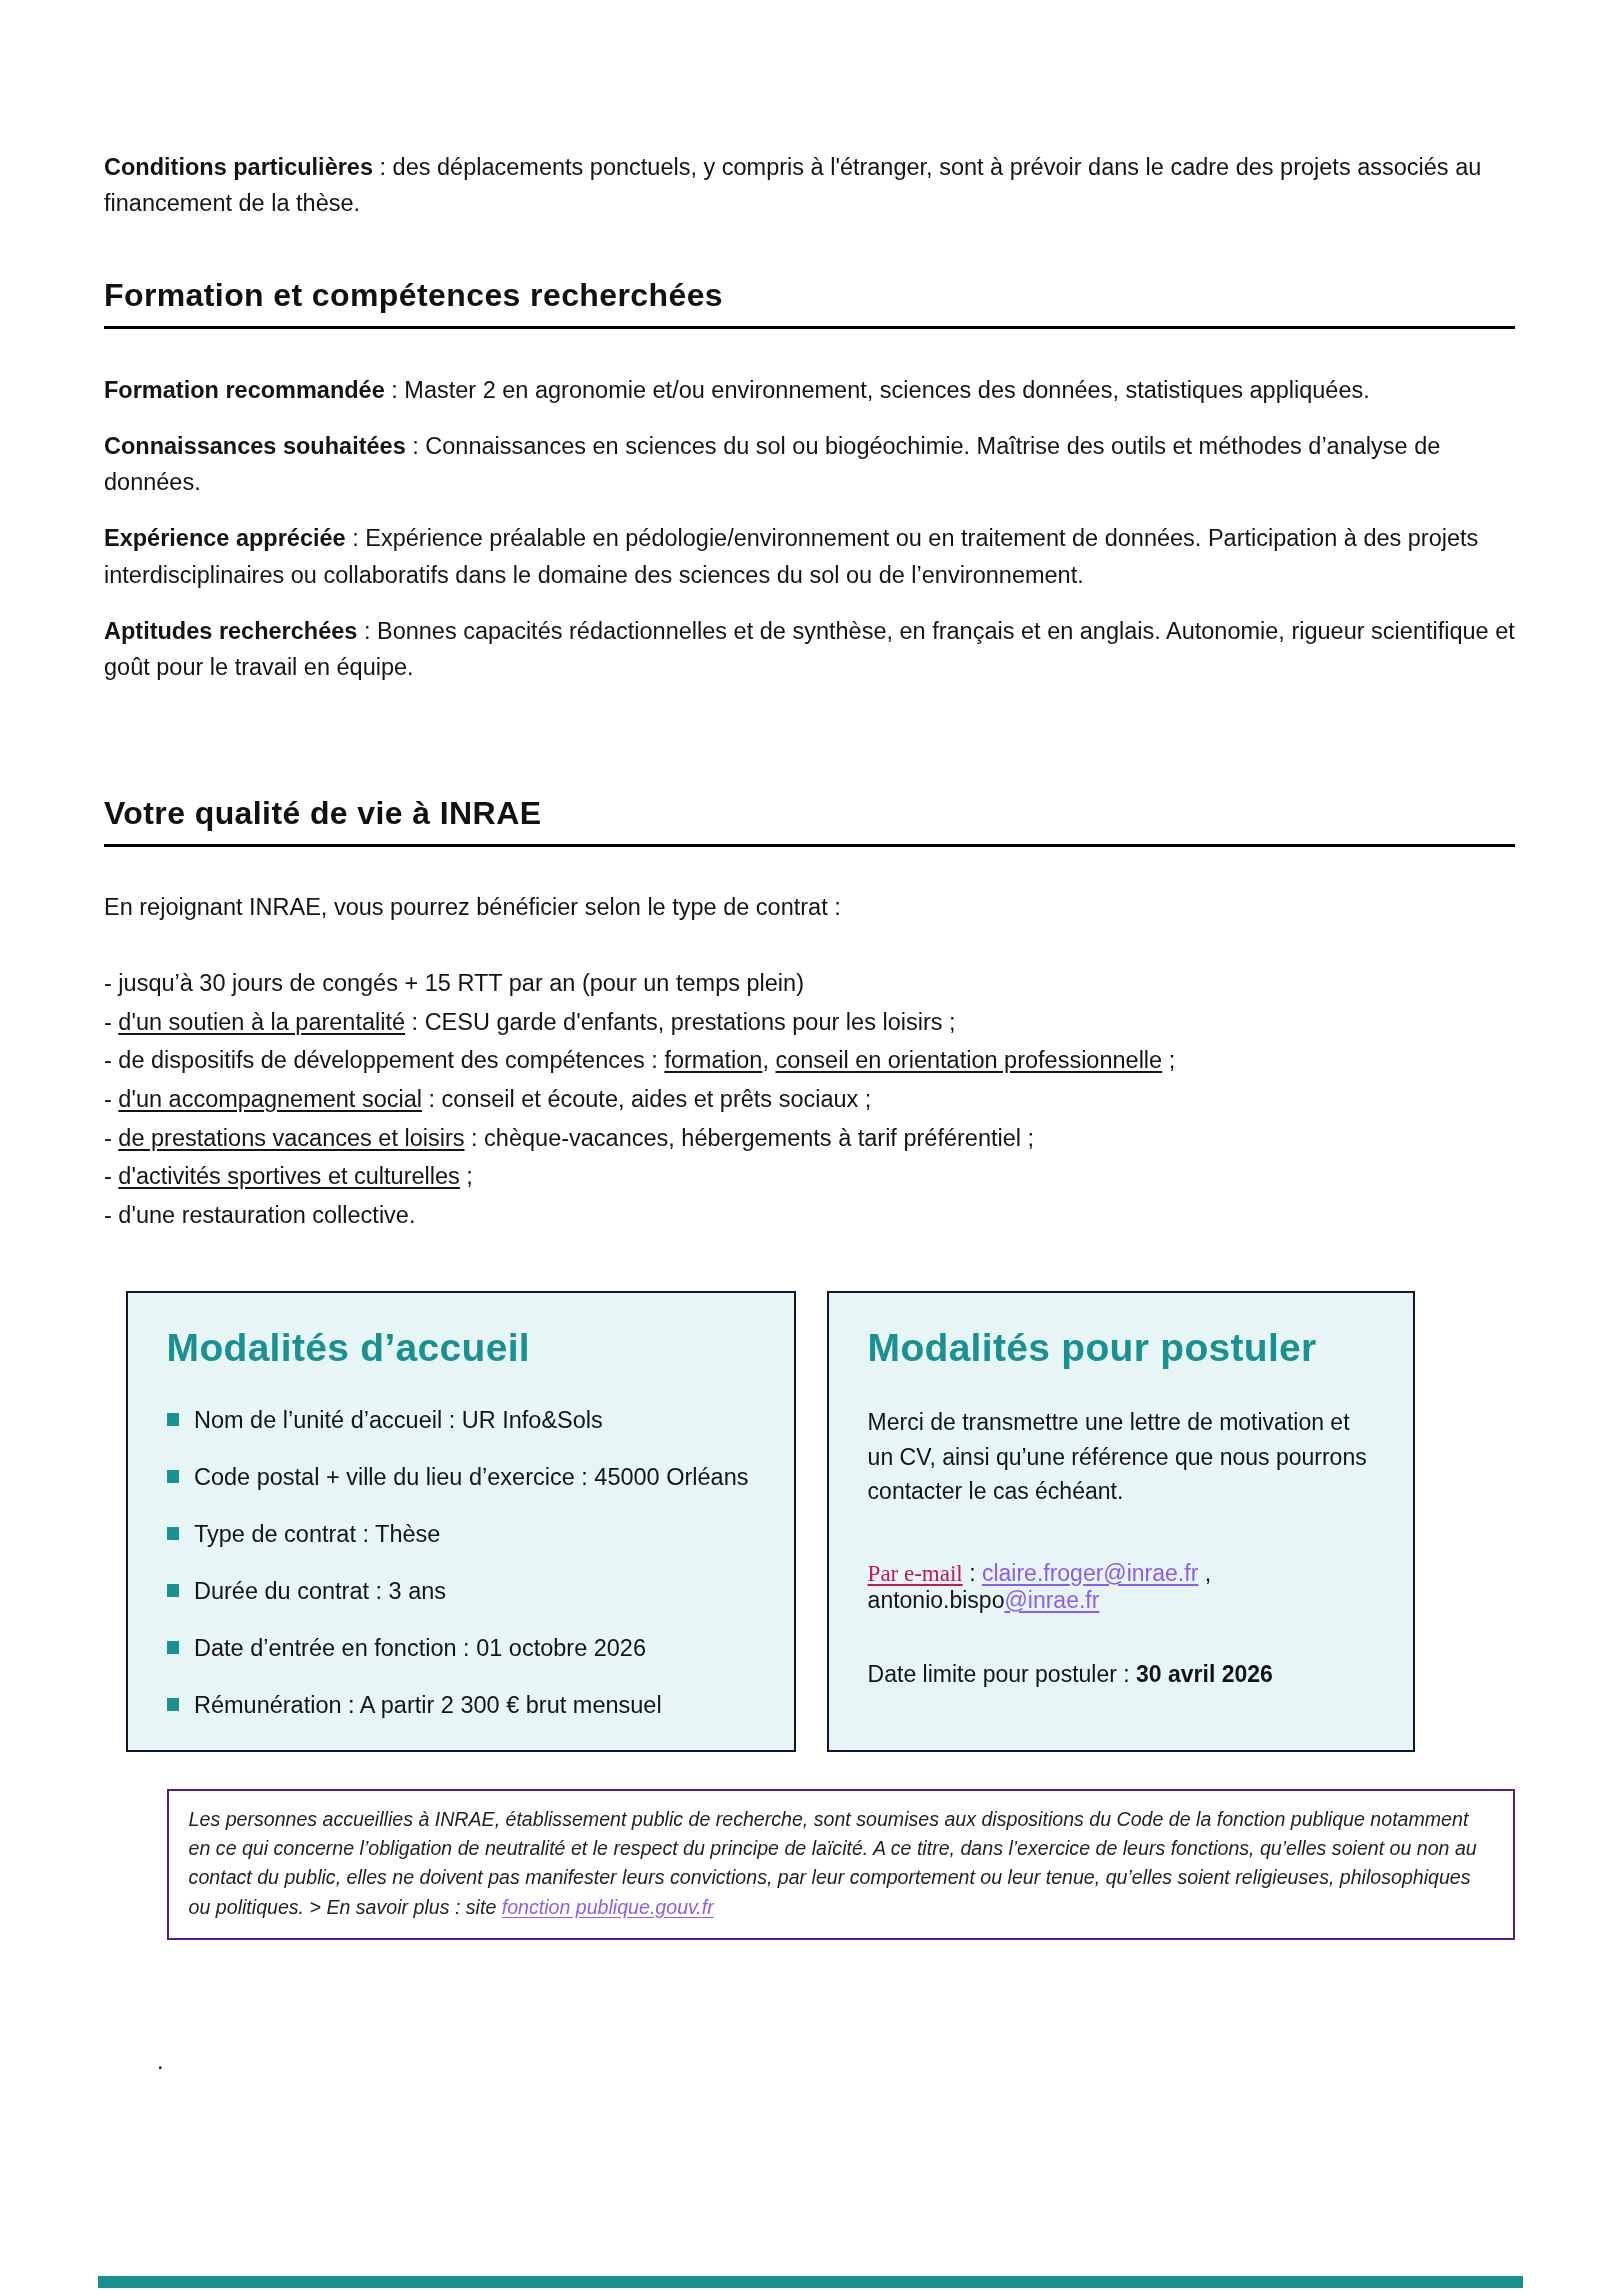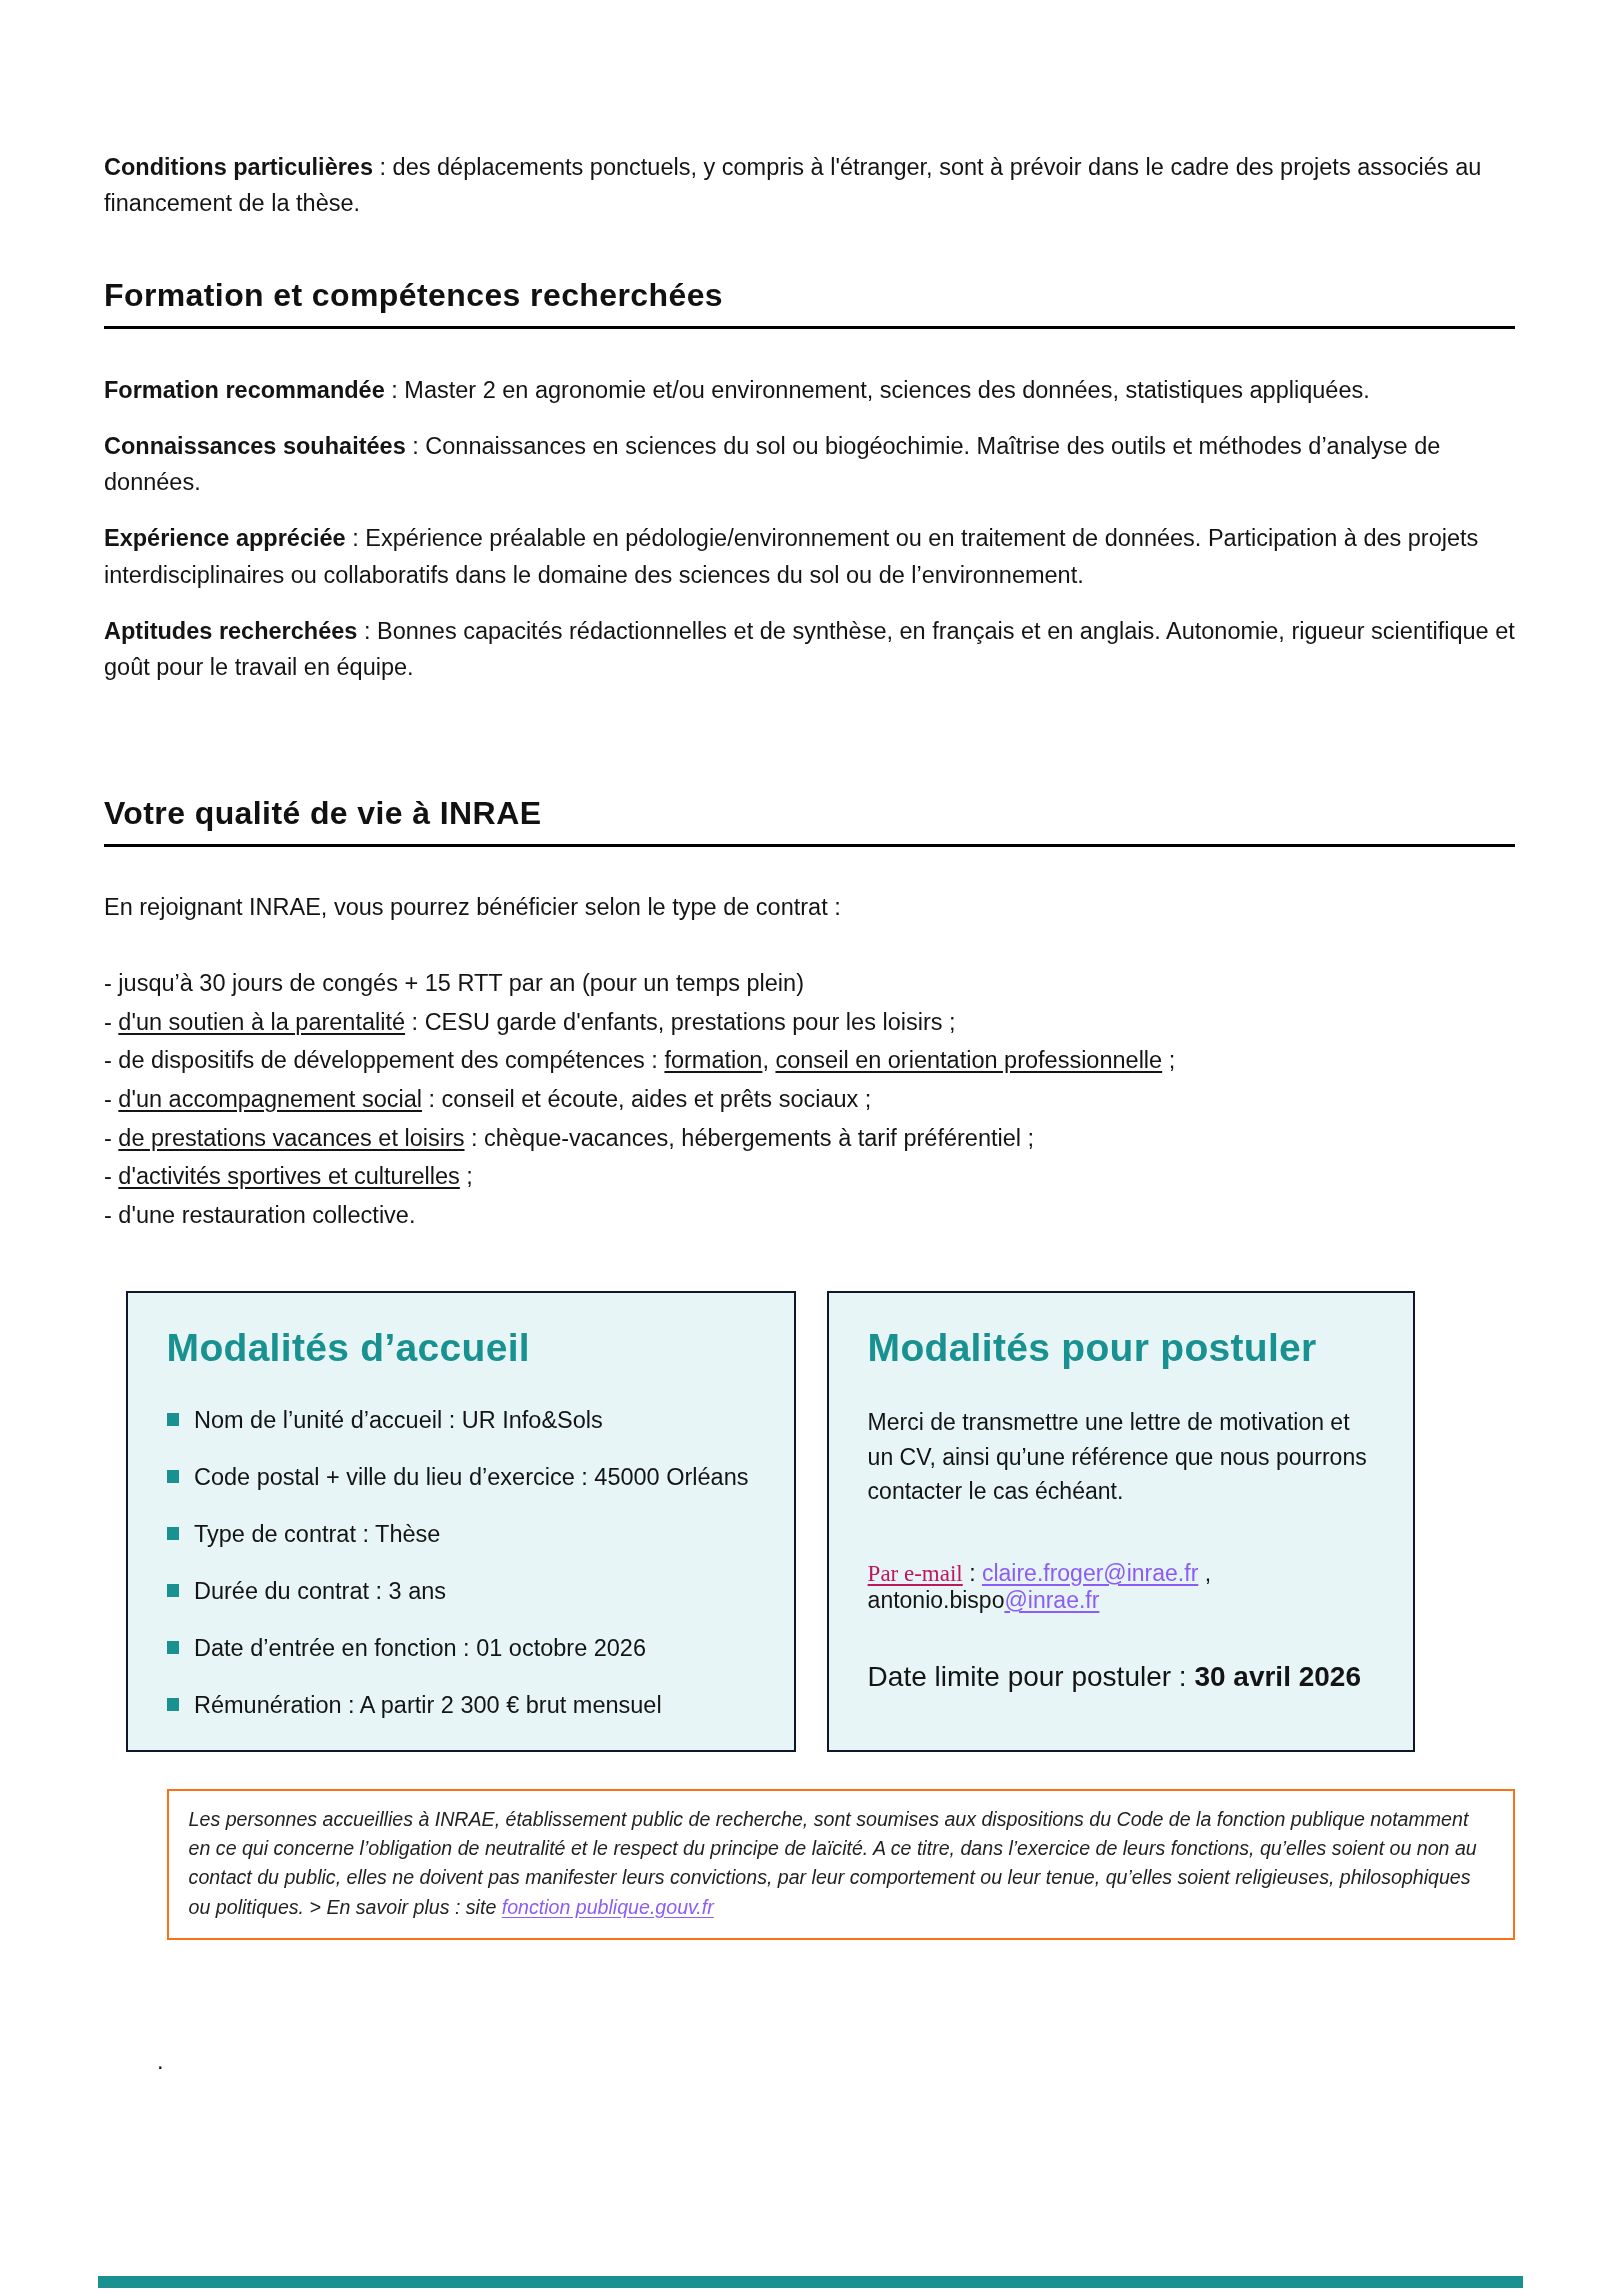--- a/index.html
+++ b/index.html
@@ -85,25 +85,25 @@
     text-decoration:underline;
     text-underline-offset:2.9px;
     font-family:Liberation Serif, serif;
   }
   .blue-link {
     color:#8b5cf6;
     text-decoration:underline;
     text-underline-offset:2.9px;
     cursor:pointer;
   }
-  .deadline-line { font-size:28px; margin-top:47px; }
+  .deadline-line { font-size:23px; margin-top:47px; }
   .deadline-line b { font-weight:700; }
 
   .footnote {
-    border:2px solid #f97316;
+    border:2px solid #4c1d95;
     margin:37px 0 0 63px;
     padding:13.7px 19.6px 15.7px 19.6px;
     font-style:italic;
     font-size:19.6px;
     line-height:1.5;
     color:#222222;
   }
   .footnote .blue-link { font-style:italic; }
 
   .stray-dot {

